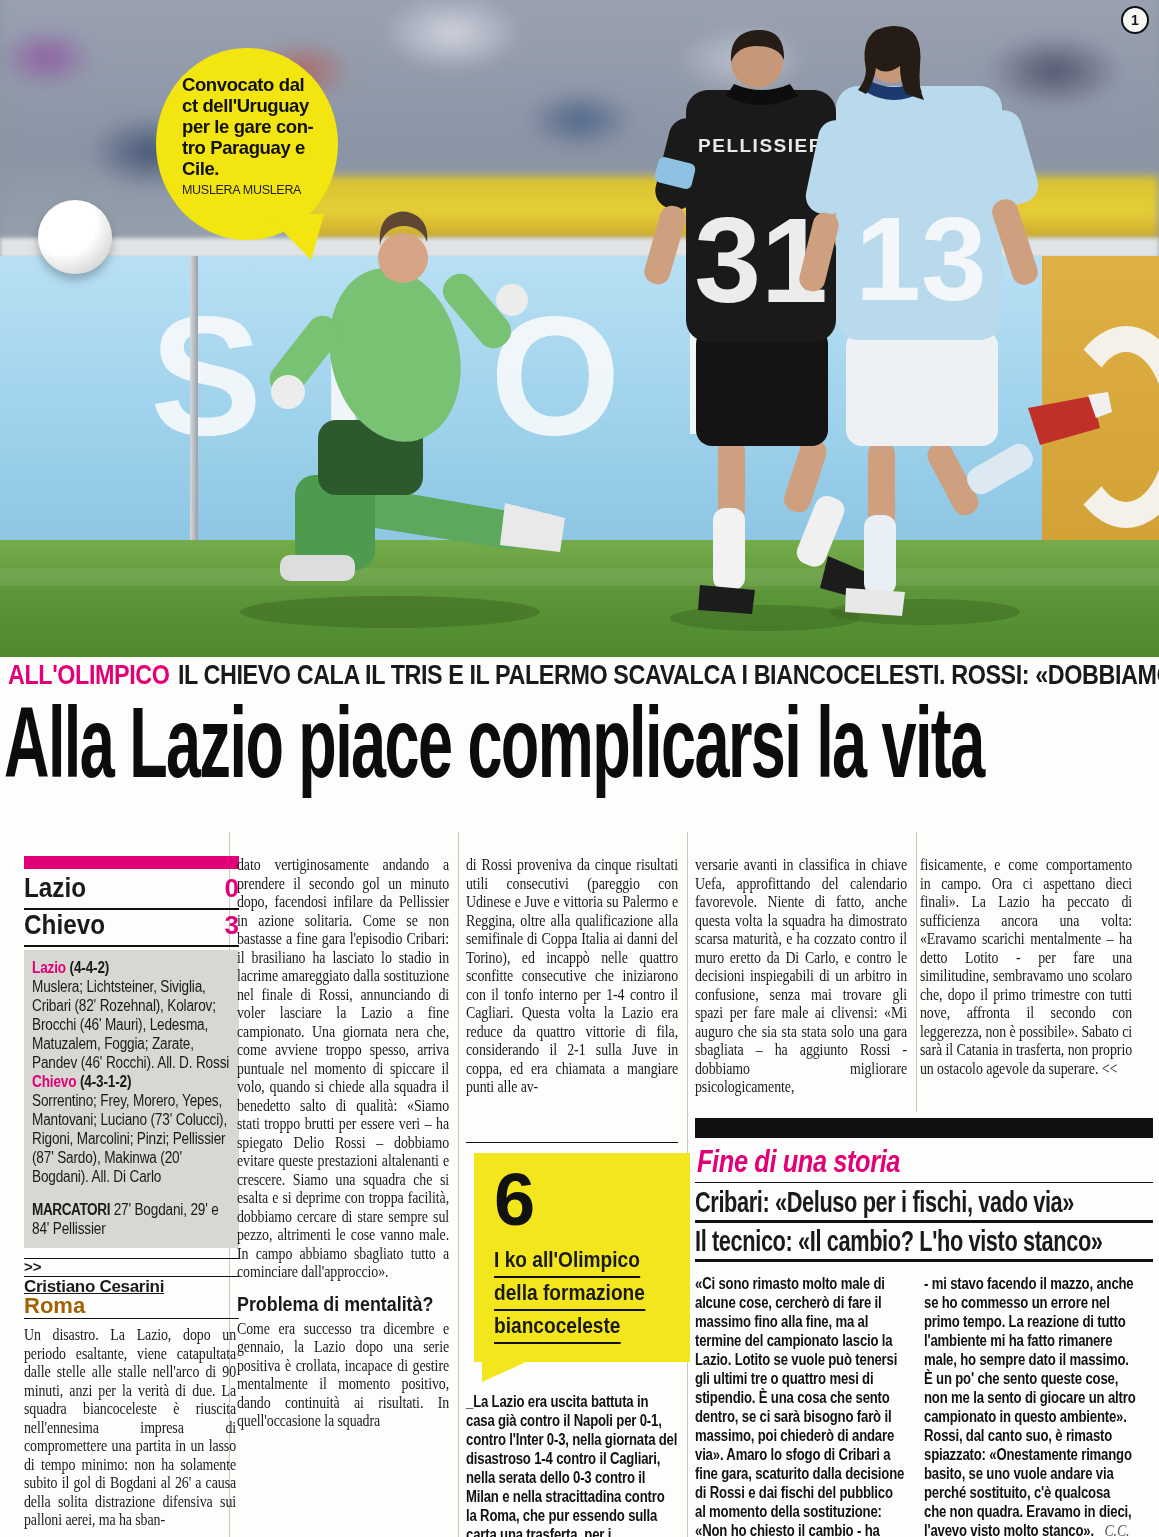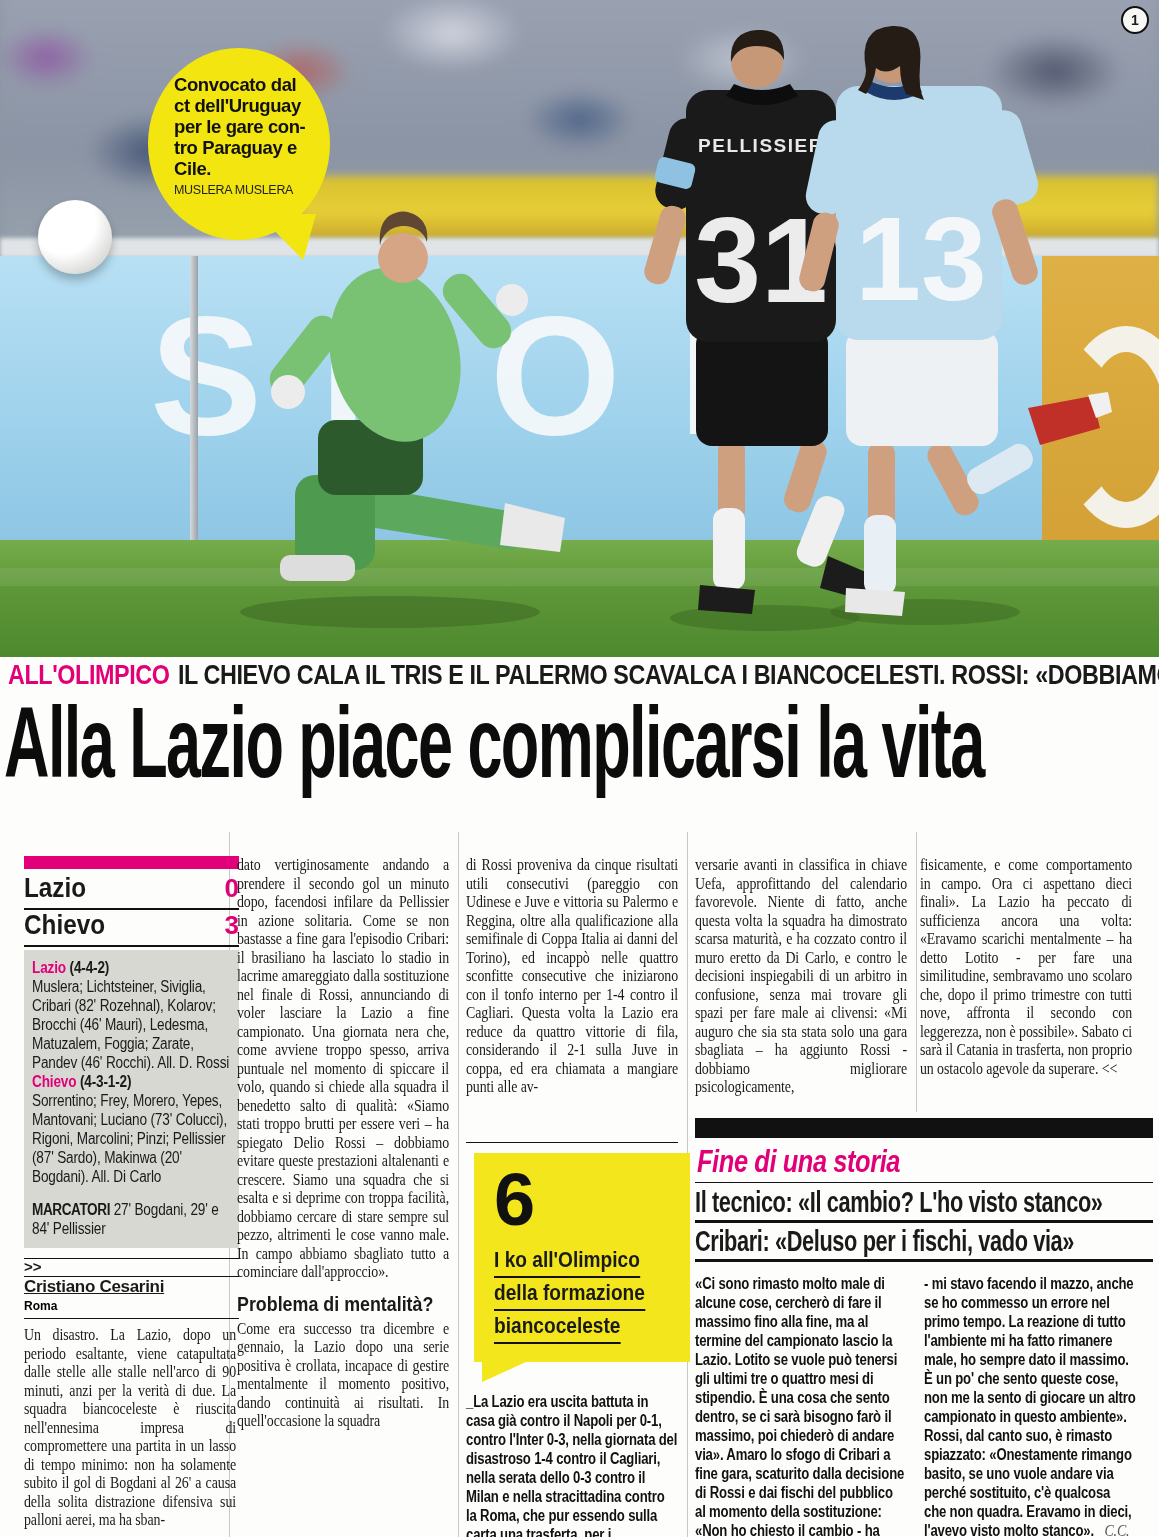--- a/index.html
+++ b/index.html
@@ -34,21 +34,21 @@
     background:linear-gradient(90deg,#d6dade,#9aa0a6);}
   .grass{position:absolute;left:0;top:540px;width:1159px;height:117px;
     background:linear-gradient(180deg,#76ac4b,#5c9638 45%,#4e892e);}
   .grass::after{content:"";position:absolute;left:0;top:28px;width:1159px;height:18px;
     background:rgba(255,255,255,.08);}
   .ball{position:absolute;left:38px;top:200px;width:74px;height:74px;border-radius:50%;
     background:radial-gradient(circle at 35% 30%, #ffffff 0 45%, #e2e2e0 70%, #bfc0bd 100%);
     box-shadow:0 6px 10px rgba(0,0,0,.25);}
   .players-svg{position:absolute;left:0;top:0;z-index:5;}
   
-  .bubble{position:absolute;left:148px;top:48px;width:182px;height:192px;z-index:8;
+  .bubble{position:absolute;left:156px;top:48px;width:182px;height:192px;z-index:8;
     background:#f3e50f;border-radius:50%;}
   .bubble::after{content:"";position:absolute;right:14px;bottom:-20px;width:58px;height:46px;
     background:#f3e50f;clip-path:polygon(0 0,100% 0,78% 100%);}
   .bubble-inner{position:absolute;left:26px;top:26px;width:140px;}
   .bubble-text{font-family:"Liberation Sans",sans-serif;font-weight:bold;font-size:18.5px;
     line-height:21px;color:#111;white-space:pre-line;letter-spacing:-.4px;}
   .bubble-caption{font-family:"Liberation Sans",sans-serif;font-size:12.5px;color:#222;
     margin-top:4px;letter-spacing:-.3px;}
   .page-badge{position:absolute;right:10px;top:6px;width:24px;height:24px;border-radius:50%;
     border:2px solid #111;background:#f7f7f3;z-index:9;
@@ -83,21 +83,21 @@
     font-family:"Liberation Sans",sans-serif;font-size:16px;line-height:19px;letter-spacing:-.2px;}
   .ln-team{color:#e20079;font-weight:bold;}
   .ln-form{font-weight:bold;}
   .mk-label{font-weight:bold;letter-spacing:-.5px;}
   .marcatori{margin-top:14px;}
   
   .byline{margin-top:10px;font-family:"Liberation Sans",sans-serif;}
   .byline .r1{border-top:1.5px solid #111;border-bottom:1.5px solid #111;
     font-weight:bold;font-size:15px;padding:0 0 1px 0;line-height:16px;}
   .byline .auth{font-weight:bold;font-size:17px;line-height:20px;letter-spacing:-.3px;text-decoration:underline;}
-  .byline .loc{font-weight:bold;font-size:12px;line-height:18px;color:#000000;
+  .byline .loc{font-weight:bold;font-size:22px;line-height:18px;color:#a16207;
     border-bottom:1.5px solid #111;padding-bottom:3px;}
   .col1-text{margin-top:7px;}
   
   .fb-rule{border-top:1.5px solid #111;margin:4px 0 10px 0;}
   .factbox{position:relative;background:#f4e61c;width:196px;margin-left:8px;padding:14px 0 18px 20px;}
   .factbox::after{content:"";position:absolute;left:8px;bottom:-20px;width:46px;height:21px;
     background:#f4e61c;clip-path:polygon(0 0,100% 0,0 100%);}
   .fb-num{font-family:"Liberation Sans",sans-serif;font-weight:bold;font-size:74px;line-height:66px;color:#111;}
   .fb-title{margin-top:12px;font-family:"Liberation Sans",sans-serif;font-weight:bold;
     font-size:22.5px;line-height:30px;transform:scaleX(.85);transform-origin:0 0;width:220px;}
@@ -272,24 +272,24 @@
 </div>
 <div class="col" style="left:920px;width:212px;height:280px;overflow:hidden;">
   <div class="serif-block">fisicamente, e come comportamento in campo. Ora ci aspettano dieci finali». La Lazio ha peccato di sufficienza ancora una volta: «Eravamo scarichi mentalmente – ha detto Lotito - per fare una similitudine, sembravamo uno scolaro che, dopo il primo trimestre con tutti nove, affronta il secondo con leggerezza, non è possibile». Sabato ci sarà il Catania in trasferta, non proprio un ostacolo agevole da superare. &lt;&lt;</div>
 </div>
 
 <div class="secondary">
   <div class="sec-bar"></div>
   <div class="sec-label">Fine di una storia</div>
   <div class="sec-rule"></div>
   <div class="sec-head">
+      <span class="in">Cribari: «Deluso per i fischi, vado via»</span>
+    </div>
+  <div class="sec-head">
       <span class="in">Il tecnico: «Il cambio? L'ho visto stanco»</span>
-    </div>
-  <div class="sec-head">
-      <span class="in">Cribari: «Deluso per i fischi, vado via»</span>
     </div>
   <div class="sec-cols" style="height:280px;">
     <div class="sec-col" style="left:0;width:212px;height:270px;overflow:hidden;">
       <div class="sans-bold-block">«Ci sono rimasto molto male di alcune cose, cercherò di fare il massimo fino alla fine, ma al termine del campionato lascio la Lazio. Lotito se vuole può tenersi gli ultimi tre o quattro mesi di stipendio. È una cosa che sento dentro, se ci sarà bisogno farò il massimo, poi chiederò di andare via». Amaro lo sfogo di Cribari a fine gara, scaturito dalla decisione di Rossi e dai fischi del pubblico al momento della sostituzione: «Non ho chiesto il cambio - ha aggiunto il brasiliano</div>
     </div>
     <div class="sec-col" style="left:229px;width:212px;height:270px;overflow:hidden;">
       <div class="sans-bold-block"><span>- mi stavo facendo il mazzo, anche se ho commesso un errore nel primo tempo. La reazione di tutto l'ambiente mi ha fatto rimanere male, ho sempre dato il massimo. È un po' che sento queste cose, non me la sento di giocare un altro campionato in questo ambiente». Rossi, dal canto suo, è rimasto spiazzato: «Onestamente rimango basito, se uno vuole andare via perché sostituito, c'è qualcosa che non quadra. Eravamo in dieci, l'avevo visto molto stanco»._</span> <span class="sig">C.C.</span></div>
     </div>
   </div>
 </div>

